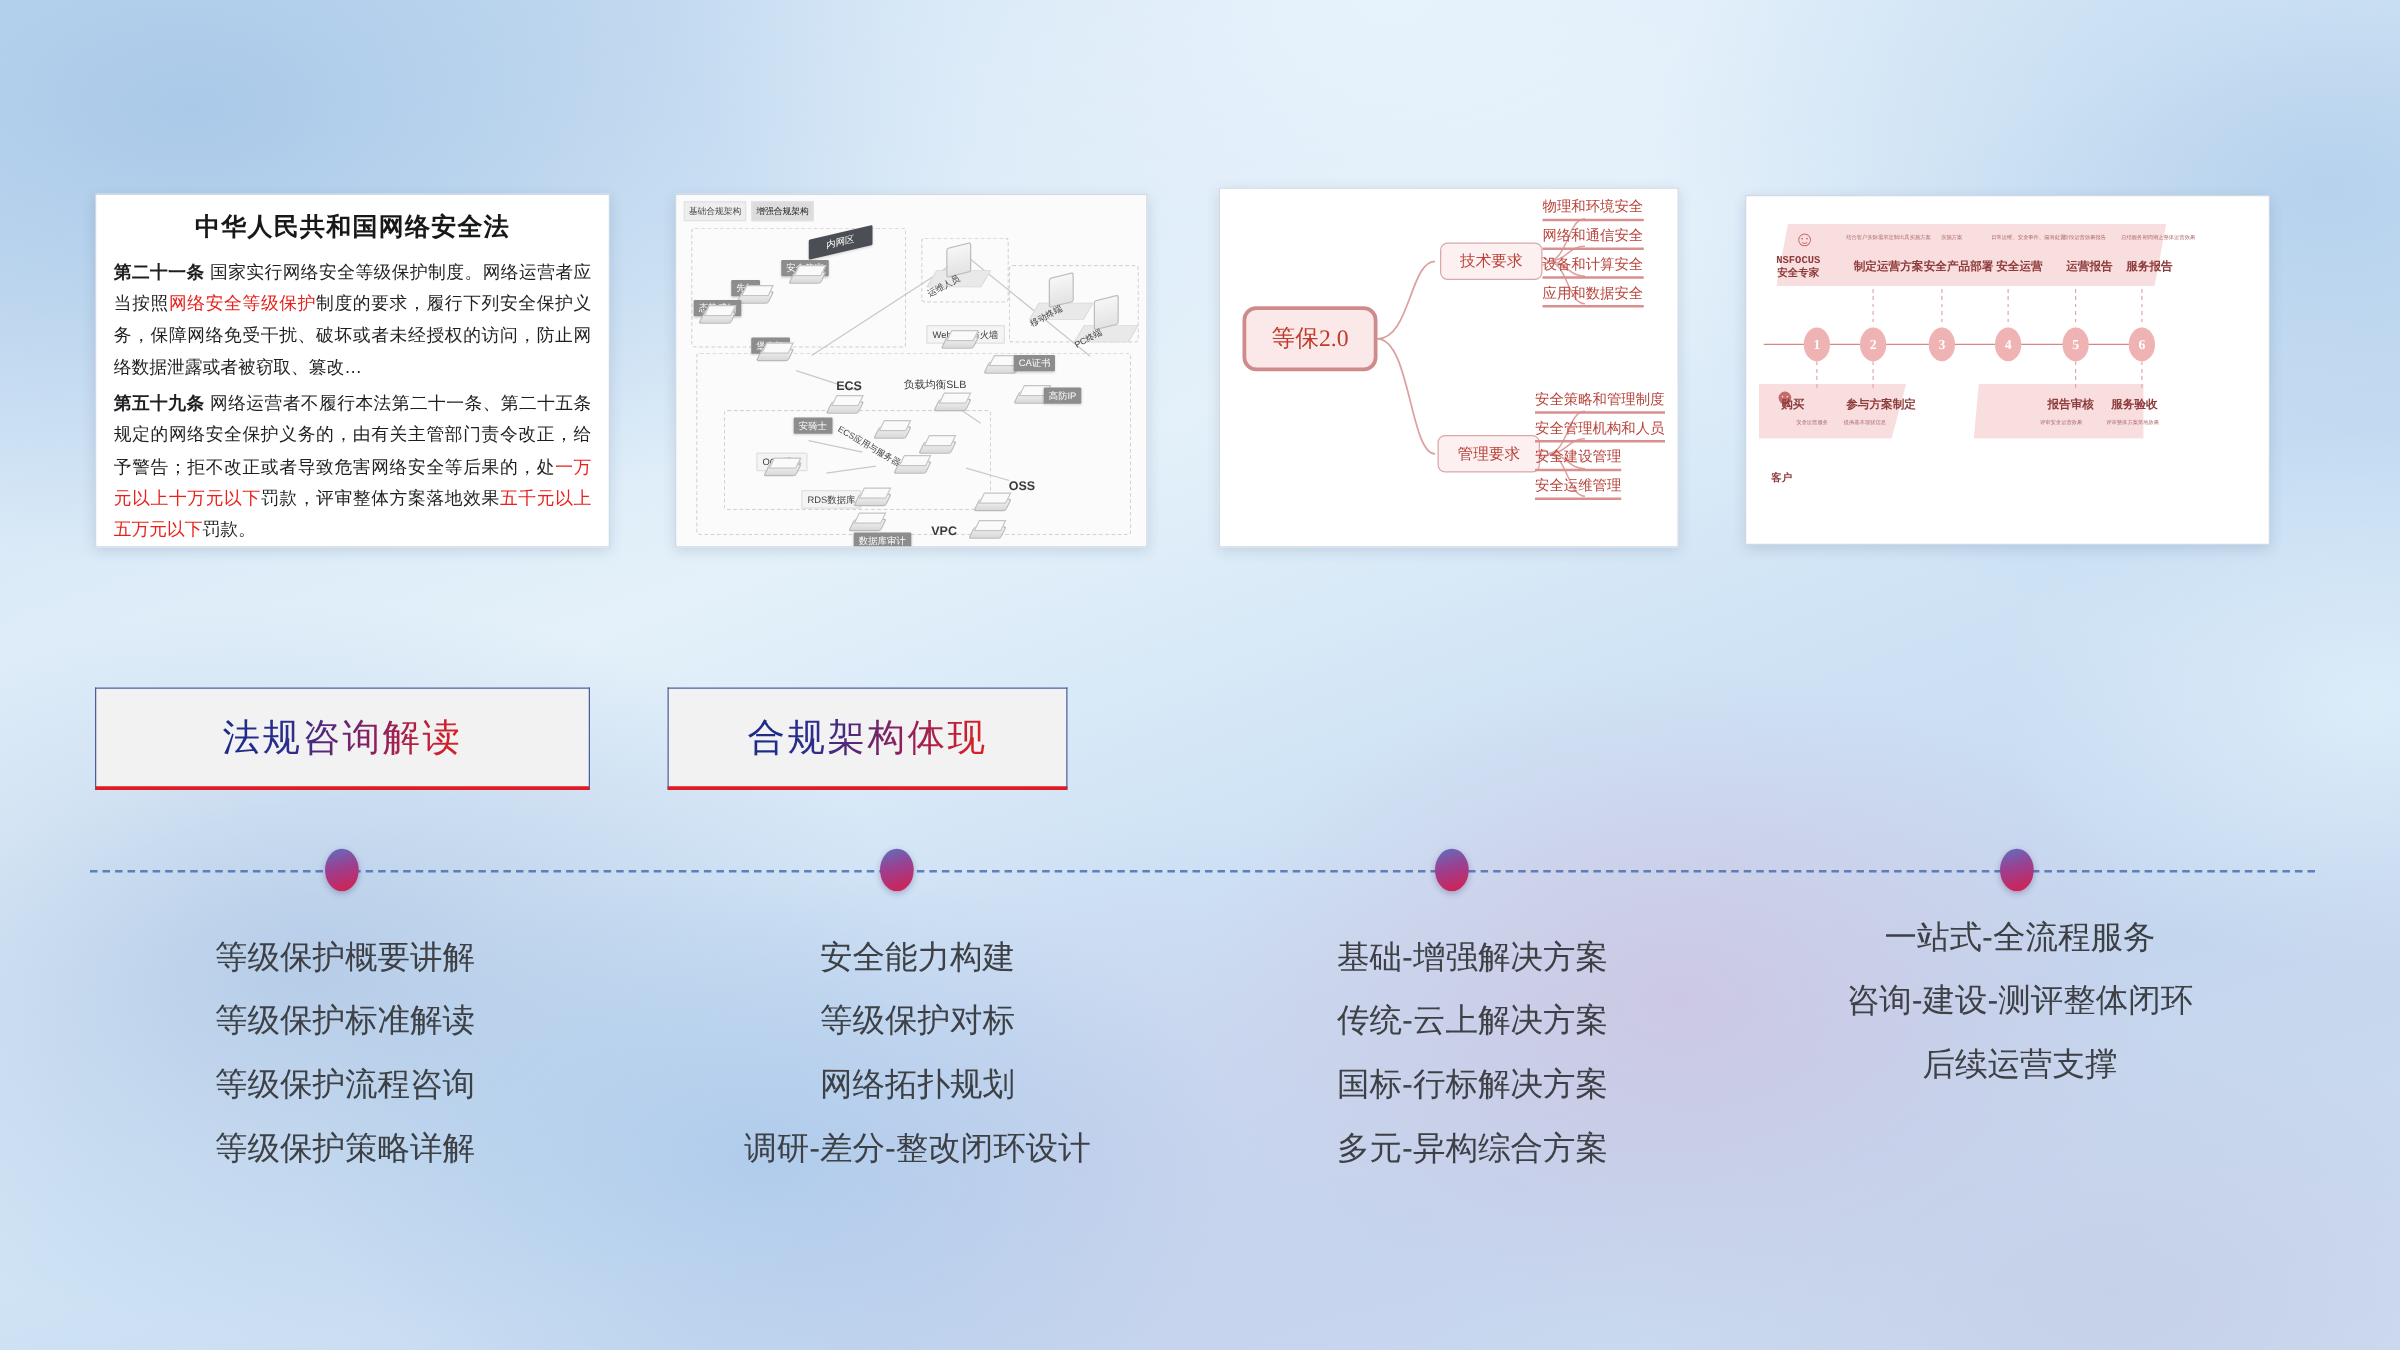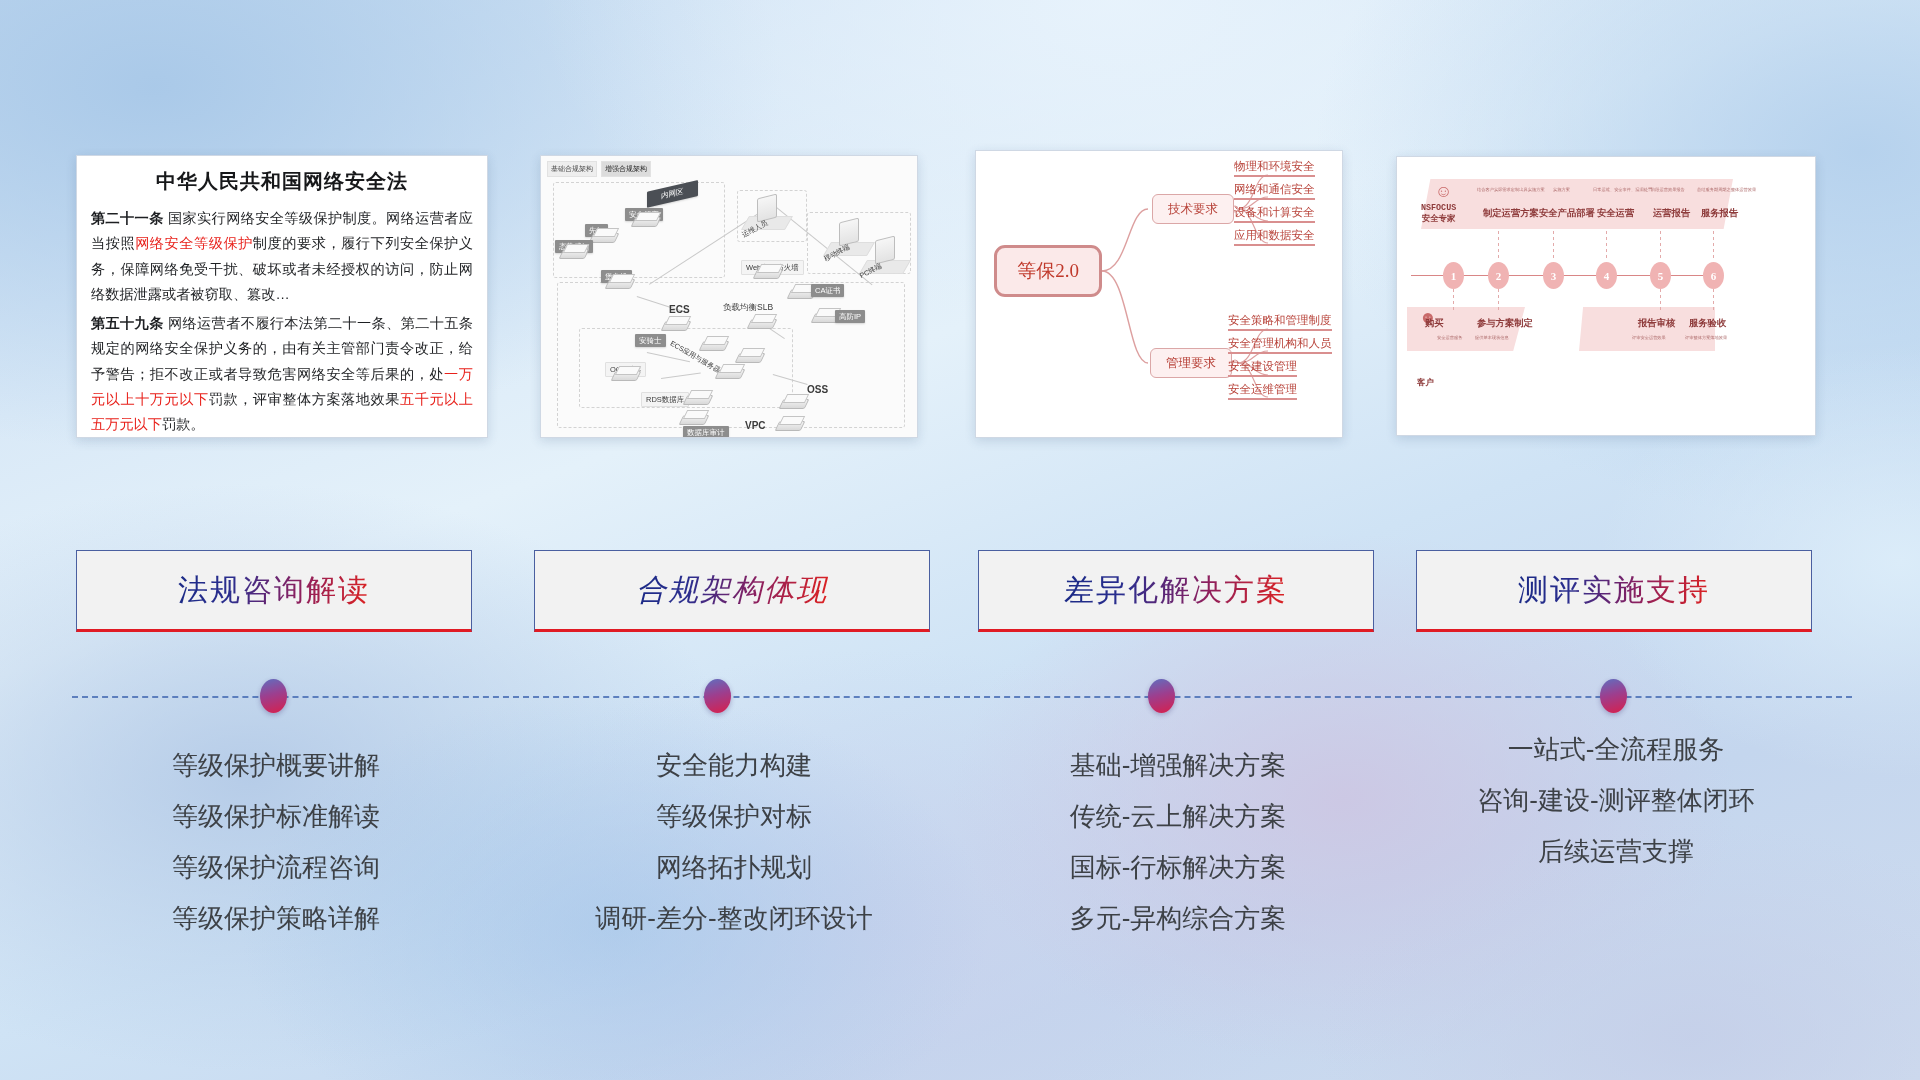--- a/index.html
+++ b/index.html
@@ -501,28 +501,22 @@
     <div class="nf-s" style="left:78px; top:178px;">提供基本现状信息</div>
     <div class="nf-t" style="left:241px; top:160px;">报告审核</div>
     <div class="nf-s" style="left:235px; top:178px;">评审安全运营效果</div>
     <div class="nf-t" style="left:292px; top:160px;">服务验收</div>
     <div class="nf-s" style="left:288px; top:178px;">评审整体方案落地效果</div>
   </div>
 
   <div class="hbox" style="left:76px;   top:550px; width:396px; height:82px;">
     <span class="hbox-label">法规咨询解读</span>
   </div>
-  <div class="hbox" style="left:534px;  top:550px; width:396px; height:82px;font-style:italic;">
+  <div class="hbox" style="left:534px;  top:550px; width:320px; height:82px;">
     <span class="hbox-label">合规架构体现</span>
-  </div>
-  <div class="hbox" style="left:978px;  top:550px; width:396px; height:82px;">
-    <span class="hbox-label">差异化解决方案</span>
-  </div>
-  <div class="hbox" style="left:1416px; top:550px; width:396px; height:82px;">
-    <span class="hbox-label">测评实施支持</span>
   </div>
 
   <div class="tl-line"></div>
   <div class="tl-dot" style="left:260px;  top:679px;"></div>
   <div class="tl-dot" style="left:704px;  top:679px;"></div>
   <div class="tl-dot" style="left:1148px; top:679px;"></div>
   <div class="tl-dot" style="left:1600px; top:679px;"></div>
 
   <div class="col" style="left:76px; top:752px; width:400px;">
     <div class="col-item">等级保护概要讲解</div>

